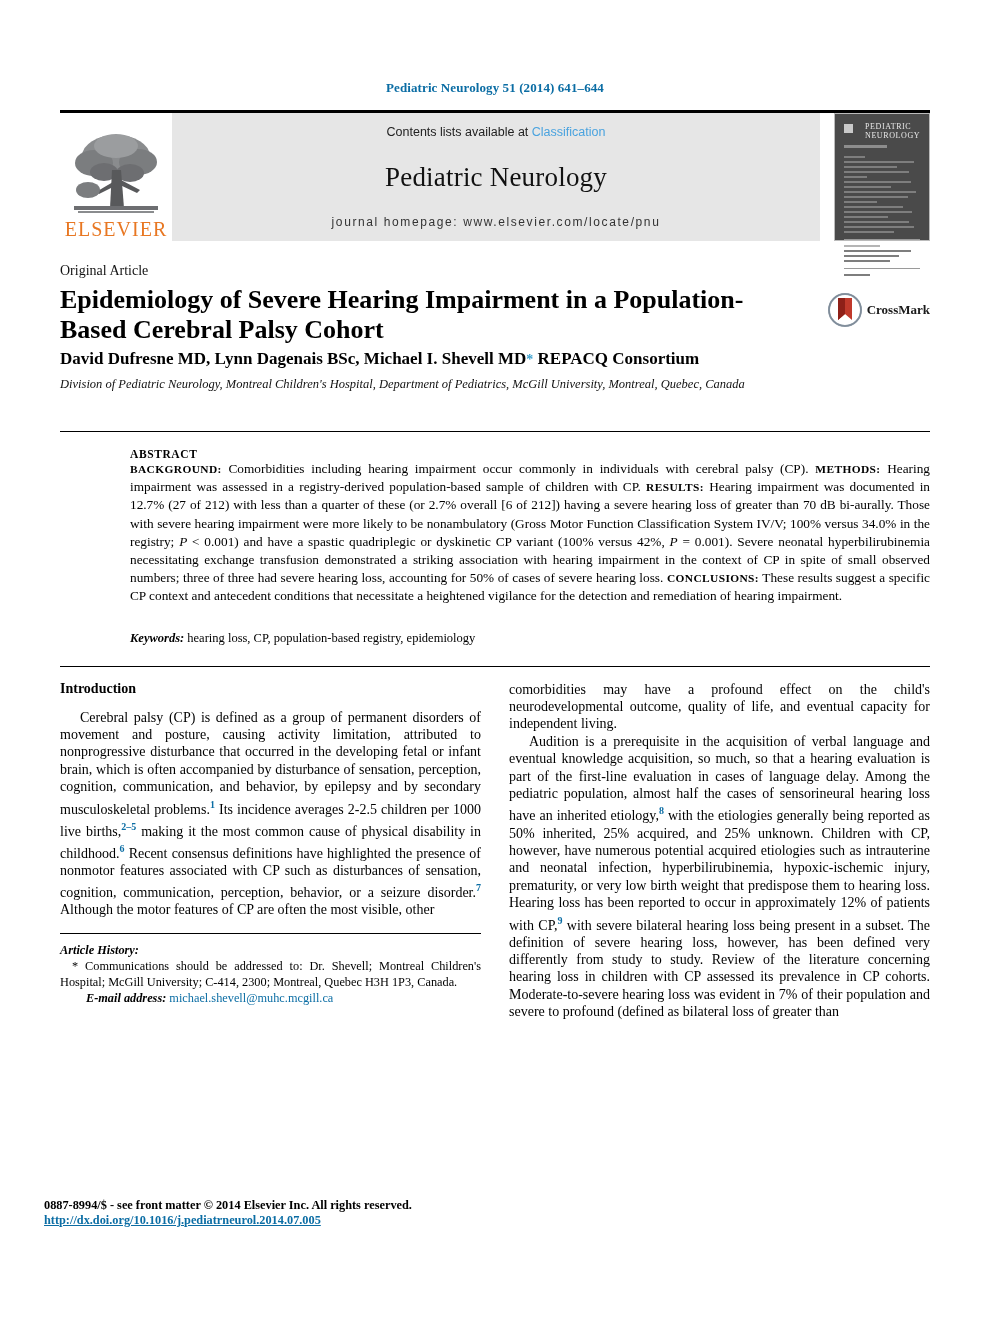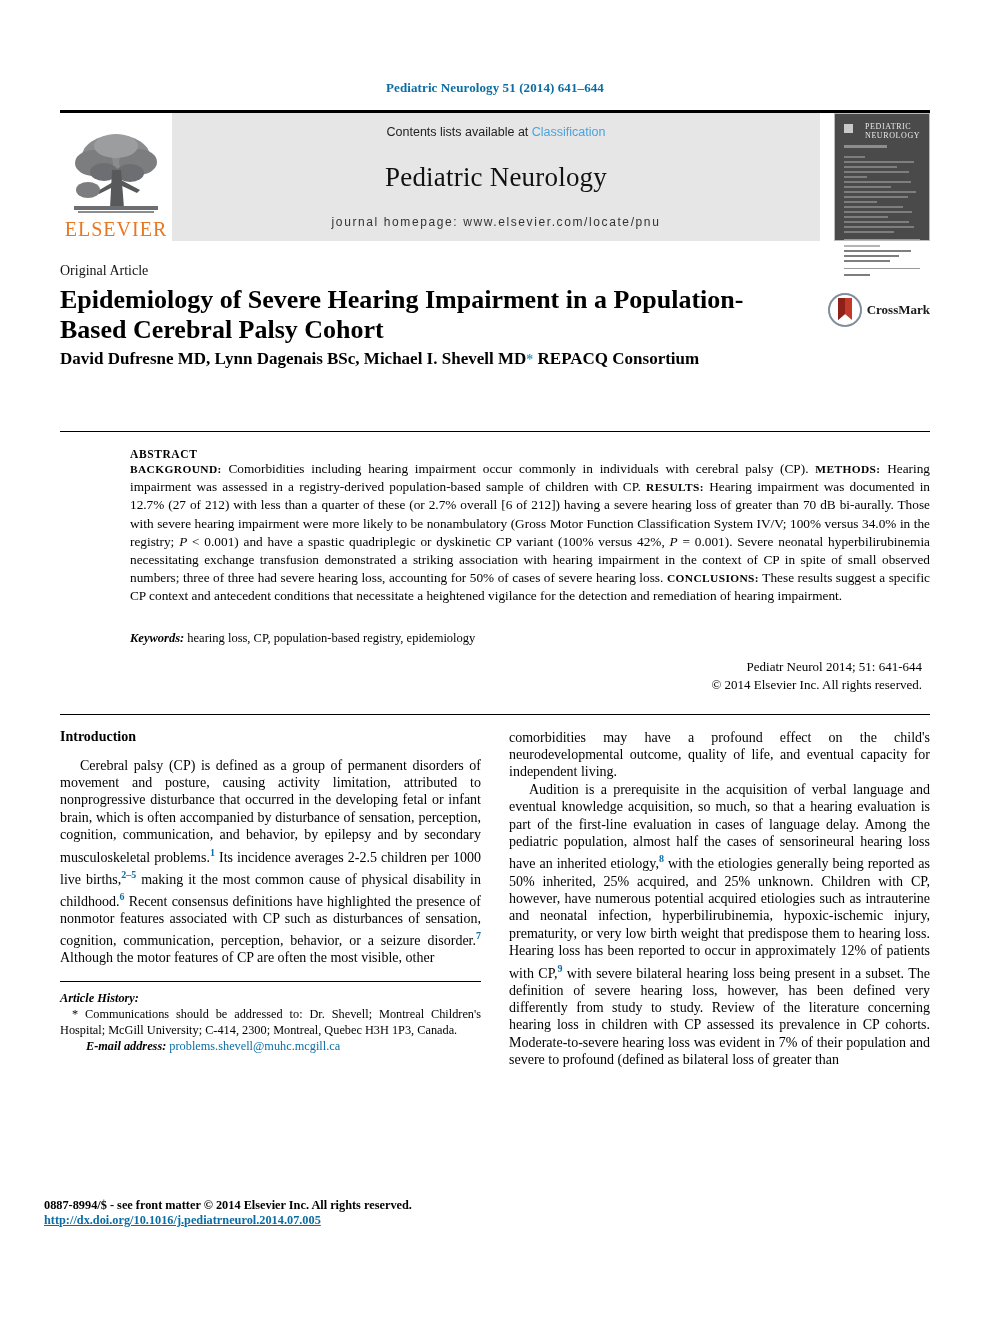--- a/index.html
+++ b/index.html
@@ -370,20 +370,21 @@
       </div>
     </div>
   </div>
 
   <div class="title-block">
     <div class="article-type">Original Article</div>
     <h1 class="article-title">Epidemiology of Severe Hearing Impairment in a Population-Based Cerebral Palsy Cohort</h1>
     <div class="authors">
       <span>David Dufresne MD, Lynn Dagenais BSc, Michael I. Shevell MD</span><span class="marker">*</span> <span>REPACQ Consortium</span>
     </div>
+    <div class="affiliation">Division of Pediatric Neurology, Montreal Children's Hospital, Department of Pediatrics, McGill University, Montreal, Quebec, Canada</div>
 
     <div class="crossmark">
       <svg width="34" height="34" viewBox="0 0 34 34">
         <circle cx="17" cy="17" r="16" fill="#ffffff" stroke="#9aa6b2" stroke-width="2"></circle>
         <path d="M10 5 L24 5 L24 27 L17 21 L10 27 Z" fill="#c0392b"></path>
         <path d="M10 5 L17 5 L17 21 L10 27 Z" fill="#8e2018"></path>
         <circle cx="17" cy="17" r="16" fill="none" stroke="#7f8c99" stroke-width="1.5"></circle>
       </svg>
       <span class="crossmark-text">CrossMark</span>
     </div>
@@ -394,41 +395,37 @@
   <div class="abstract-wrap">
     <div class="abstract-heading">ABSTRACT</div>
     <div class="abstract-body">
       <span class="sc">BACKGROUND:</span><span> Comorbidities including hearing impairment occur commonly in individuals with cerebral palsy (CP). </span><span class="sc">METHODS:</span><span> Hearing impairment was assessed in a registry-derived population-based sample of children with CP. </span><span class="sc">RESULTS:</span><span> Hearing impairment was documented in 12.7% (27 of 212) with less than a quarter of these (or 2.7% overall [6 of 212]) having a severe hearing loss of greater than 70 dB bi-aurally. Those with severe hearing impairment were more likely to be nonambulatory (Gross Motor Function Classification System IV/V; 100% versus 34.0% in the registry; </span><em>P</em><span> &lt; 0.001) and have a spastic quadriplegic or dyskinetic CP variant (100% versus 42%, </span><em>P</em><span> = 0.001). Severe neonatal hyperbilirubinemia necessitating exchange transfusion demonstrated a striking association with hearing impairment in the context of CP in spite of small observed numbers; three of three had severe hearing loss, accounting for 50% of cases of severe hearing loss. </span><span class="sc">CONCLUSIONS:</span><span> These results suggest a specific CP context and antecedent conditions that necessitate a heightened vigilance for the detection and remediation of hearing impairment.</span>
     </div>
 
     <div class="keywords">
       <b>Keywords:</b><span> hearing loss, CP, population-based registry, epidemiology</span>
     </div>
 
-    <div class="cite-right">
-      <div>Pediatr Neurol 2014; 51: 641-644</div>
-      <div>© 2014 Elsevier Inc. All rights reserved.</div>
-    </div>
   </div>
 
   <div class="rule-cols"></div>
 
   <div class="columns">
 
     <div class="col">
       <div class="sec-head">Introduction</div>
       <p class="body-p"><span>Cerebral palsy (CP) is defined as a group of permanent disorders of movement and posture, causing activity limitation, attributed to nonprogressive disturbance that occurred in the developing fetal or infant brain, which is often accompanied by disturbance of sensation, perception, cognition, communication, and behavior, by epilepsy and by secondary musculoskeletal problems.</span><sup class="ref">1</sup><span> Its incidence averages 2-2.5 children per 1000 live births,</span><sup class="ref">2–5</sup><span> making it the most common cause of physical disability in childhood.</span><sup class="ref">6</sup><span> Recent consensus definitions have highlighted the presence of nonmotor features associated with CP such as disturbances of sensation, cognition, communication, perception, behavior, or a seizure disorder.</span><sup class="ref">7</sup><span> Although the motor features of CP are often the most visible, other</span></p>
 
       <div class="foot-rule"></div>
       <div class="foot">
         <div class="hist">Article History:</div>
         <div class="foot-indent">* Communications should be addressed to: Dr. Shevell; Montreal Children's Hospital; McGill University; C-414, 2300; Montreal, Quebec H3H 1P3, Canada.</div>
         <div style="text-indent:26px">
           <span class="email-label">E-mail address:</span>
-          <a class="link" href="#">problems.shevell@muhc.mcgill.ca</a>
+          <a class="link" href="#">michael.shevell@muhc.mcgill.ca</a>
         </div>
       </div>
     </div>
 
     <div class="col">
       <p class="body-p" style="text-indent:0">comorbidities may have a profound effect on the child's neurodevelopmental outcome, quality of life, and eventual capacity for independent living.</p>
       <p class="body-p"><span>Audition is a prerequisite in the acquisition of verbal language and eventual knowledge acquisition, so much, so that a hearing evaluation is part of the first-line evaluation in cases of language delay. Among the pediatric population, almost half the cases of sensorineural hearing loss have an inherited etiology,</span><sup class="ref">8</sup><span> with the etiologies generally being reported as 50% inherited, 25% acquired, and 25% unknown. Children with CP, however, have numerous potential acquired etiologies such as intrauterine and neonatal infection, hyperbilirubinemia, hypoxic-ischemic injury, prematurity, or very low birth weight that predispose them to hearing loss. Hearing loss has been reported to occur in approximately 12% of patients with CP,</span><sup class="ref">9</sup><span> with severe bilateral hearing loss being present in a subset. The definition of severe hearing loss, however, has been defined very differently from study to study. Review of the literature concerning hearing loss in children with CP assessed its prevalence in CP cohorts. Moderate-to-severe hearing loss was evident in 7% of their population and severe to profound (defined as bilateral loss of greater than</span></p>
     </div>
   </div>
 

